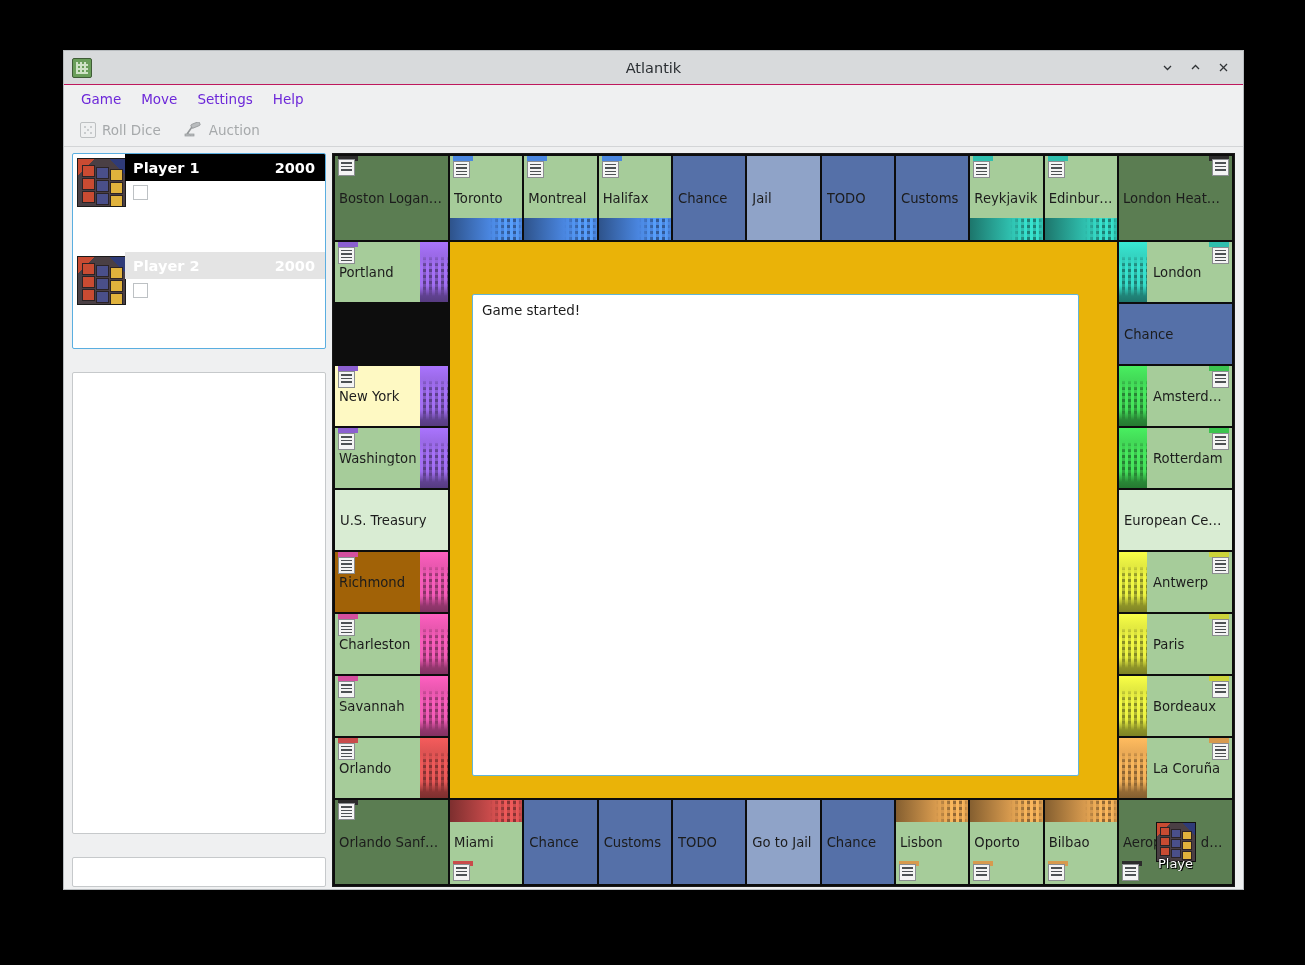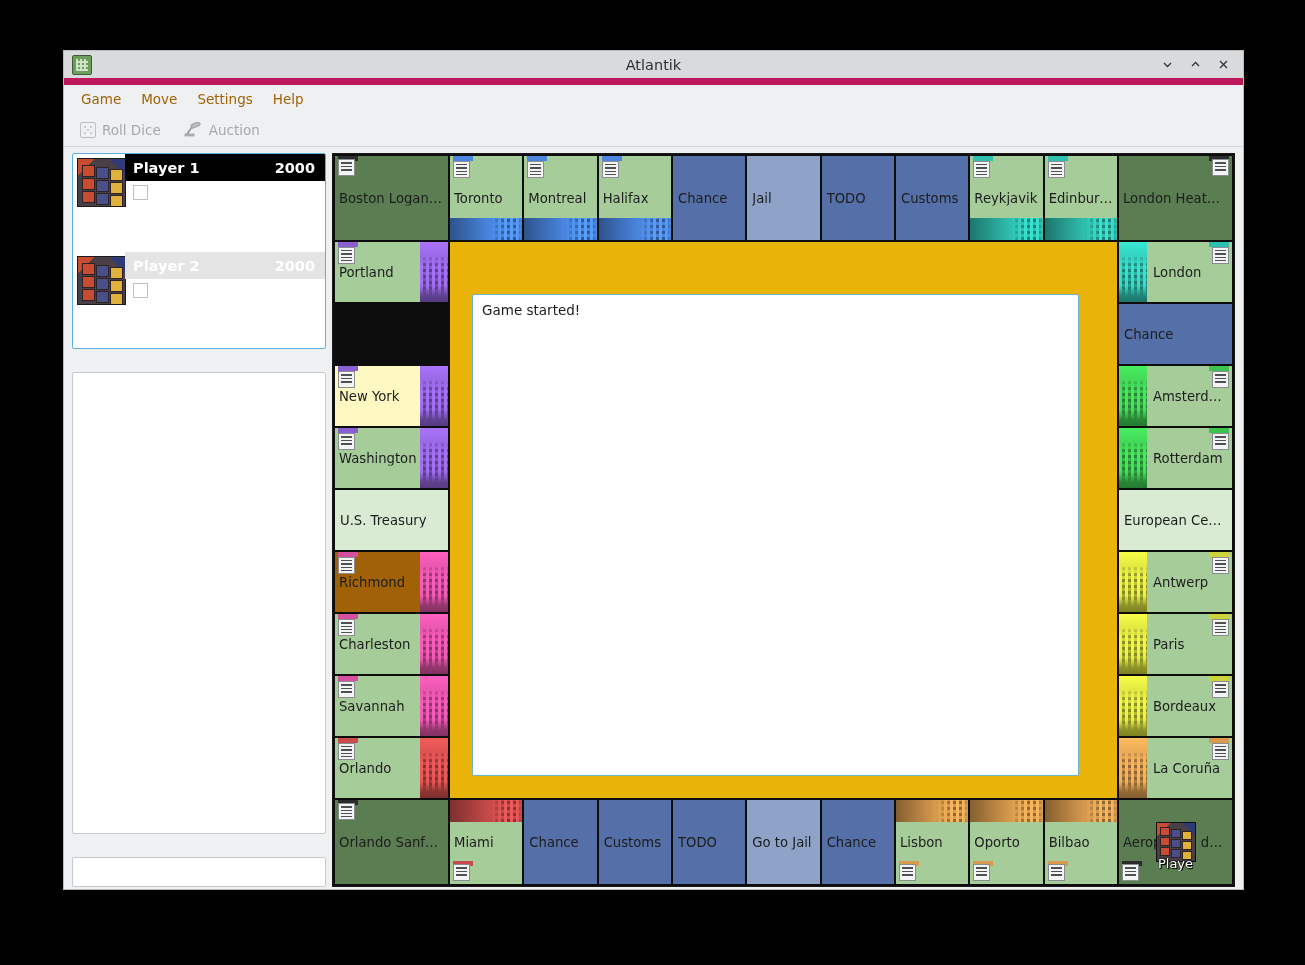--- a/index.html
+++ b/index.html
@@ -18,21 +18,21 @@
     background: #eff0f1;
     border: 1px solid #b8bcbf;
     box-shadow: 0 2px 10px rgba(0,0,0,0.55);
     display: flex; flex-direction: column;
   }
 
   
   #titlebar {
     height: 34px; flex: 0 0 34px;
     background: #d8dadc;
-    border-bottom: 7px solid #be185d;
+    border-bottom: 1px solid #be185d;
     display: flex; align-items: center;
     position: relative;
   }
   #app-icon {
     width: 20px; height: 20px; margin-left: 8px;
     position: relative;
     background: #6a9e5a;
     border: 1px solid #3f5c36;
     border-radius: 2px;
     overflow: hidden;
@@ -64,21 +64,21 @@
 
   
   #menubar {
     height: 28px; flex: 0 0 28px;
     background: #eff0f1;
     display: flex; align-items: center;
     padding-left: 8px; gap: 2px;
   }
   .menu-item {
     padding: 4px 9px;
-    font-size: 13.5px; color: #a16207;
+    font-size: 13.5px; color: #6d28d9;
     cursor: default;
   }
 
   
   #toolbar {
     height: 34px; flex: 0 0 34px;
     background: #eff0f1;
     border-bottom: 1px solid #d3d5d7;
     display: flex; align-items: center;
     padding-left: 10px; gap: 10px;

